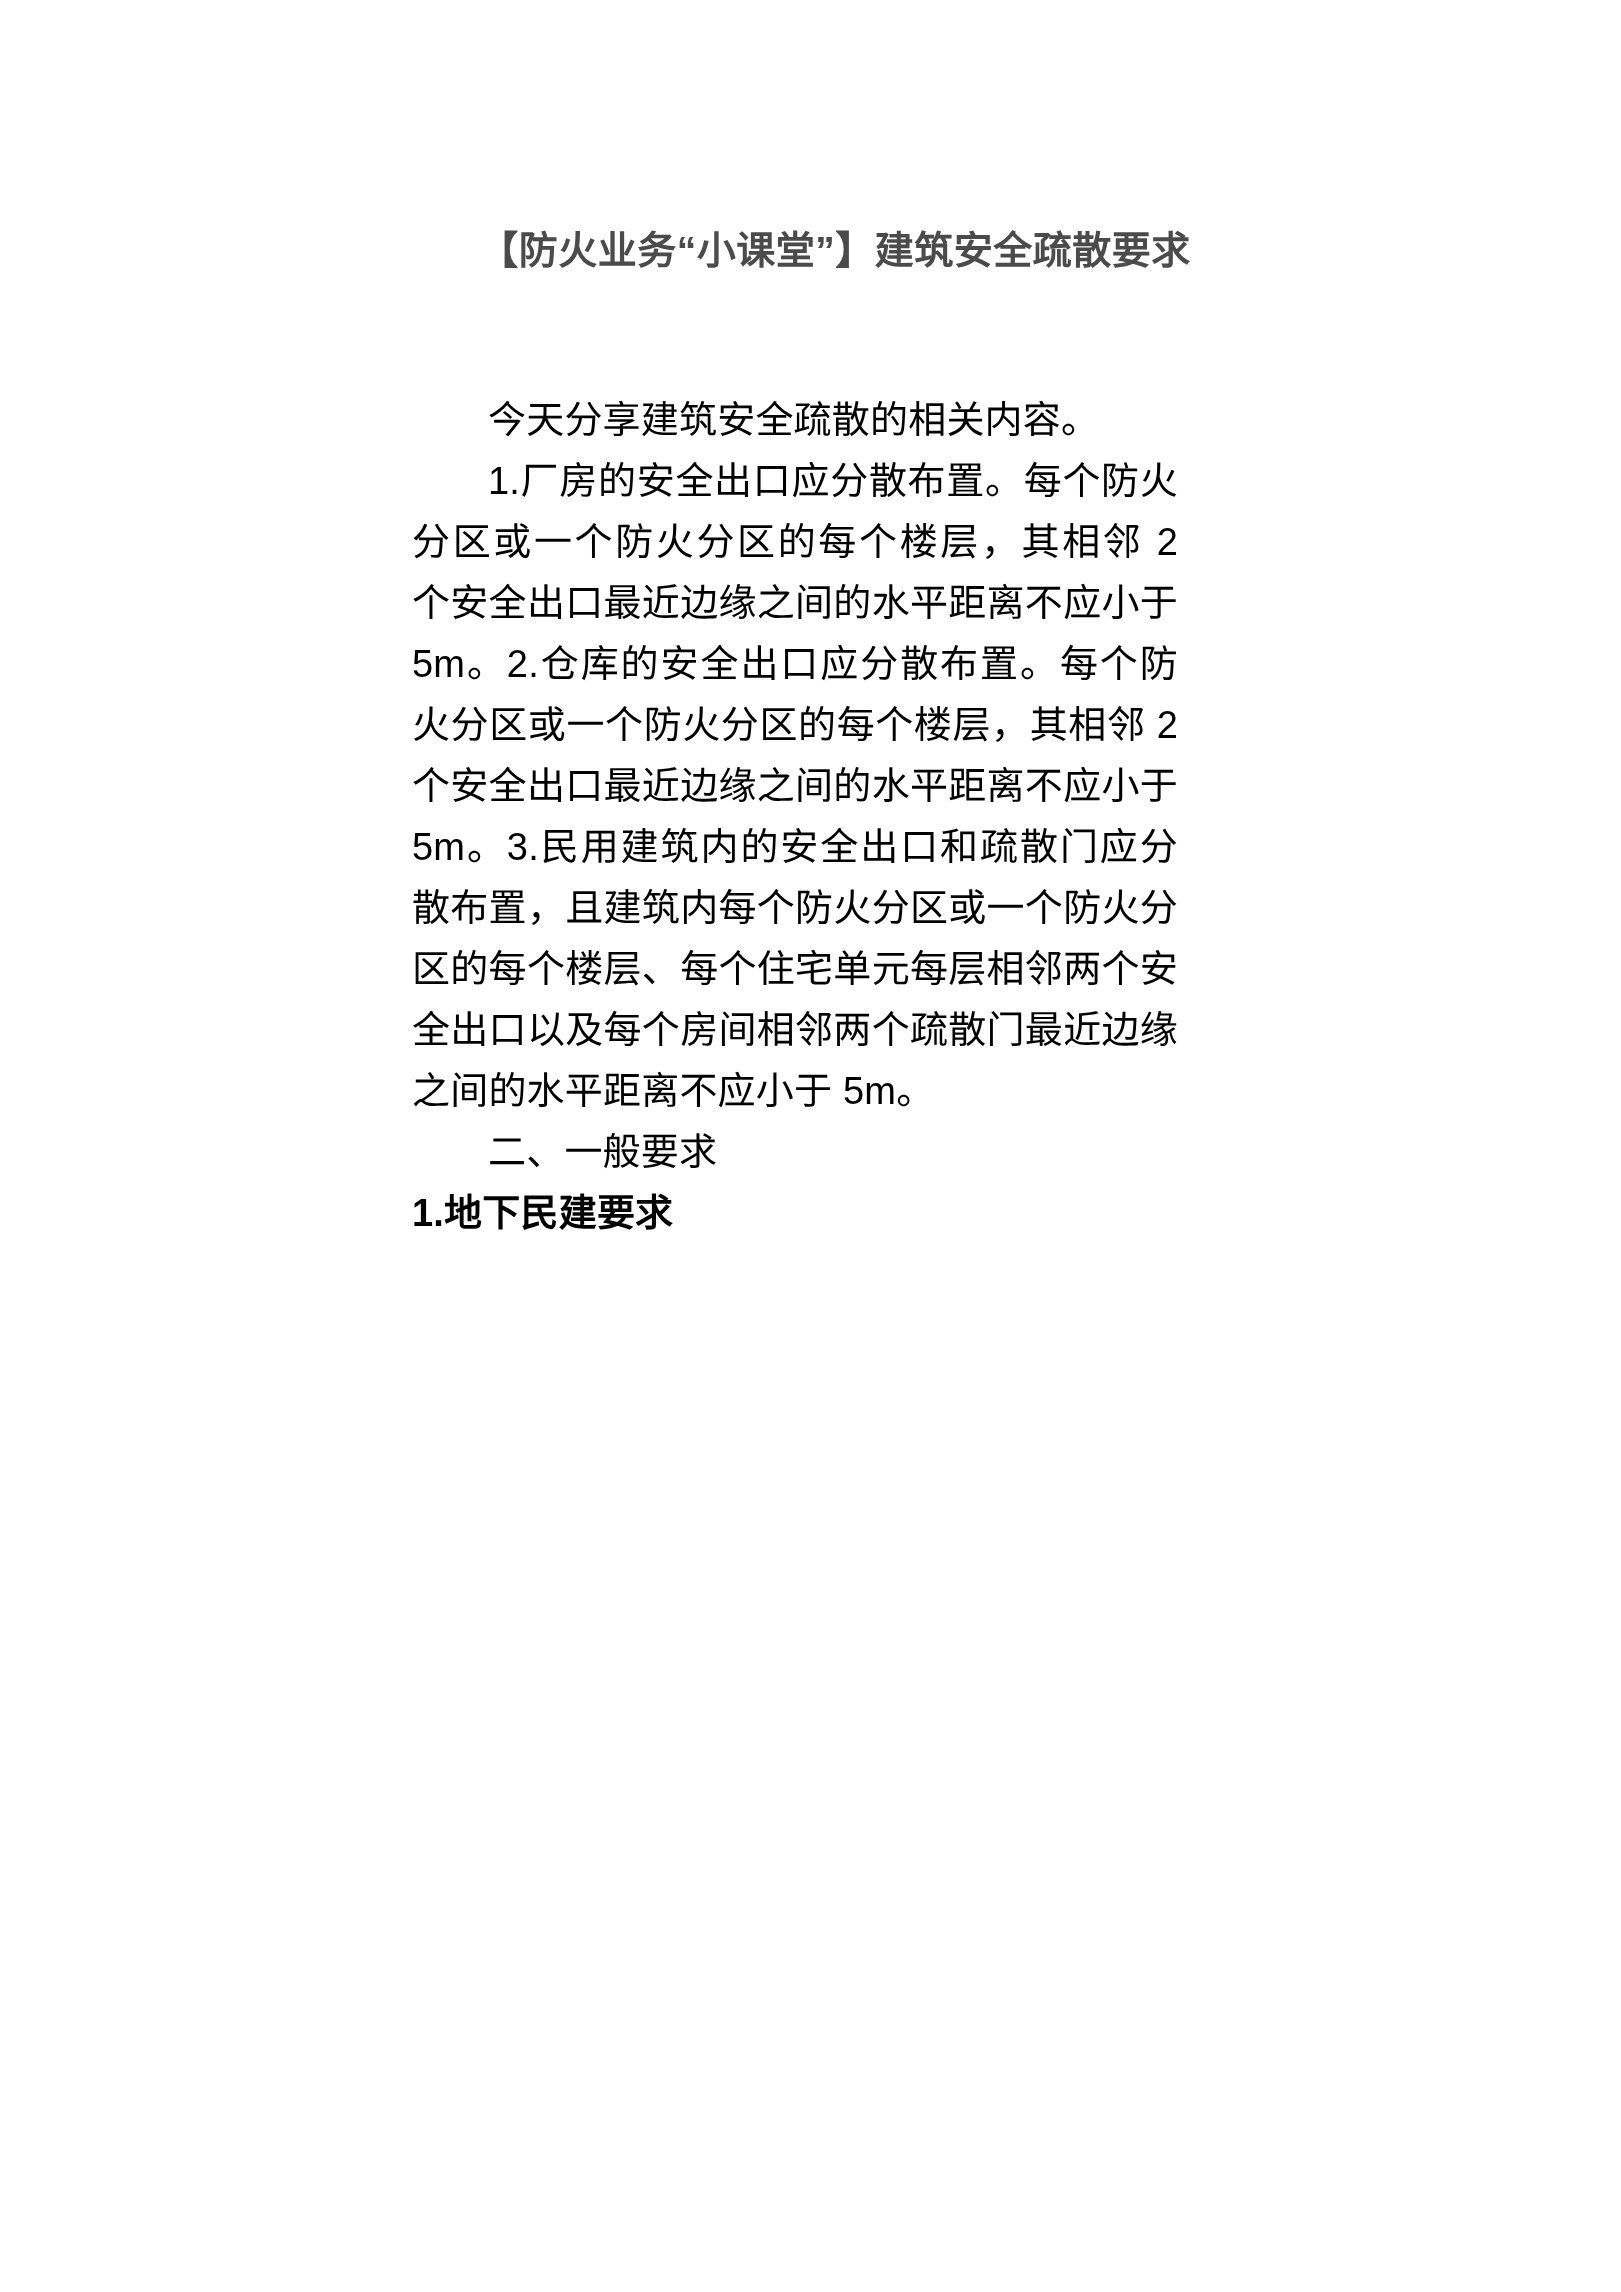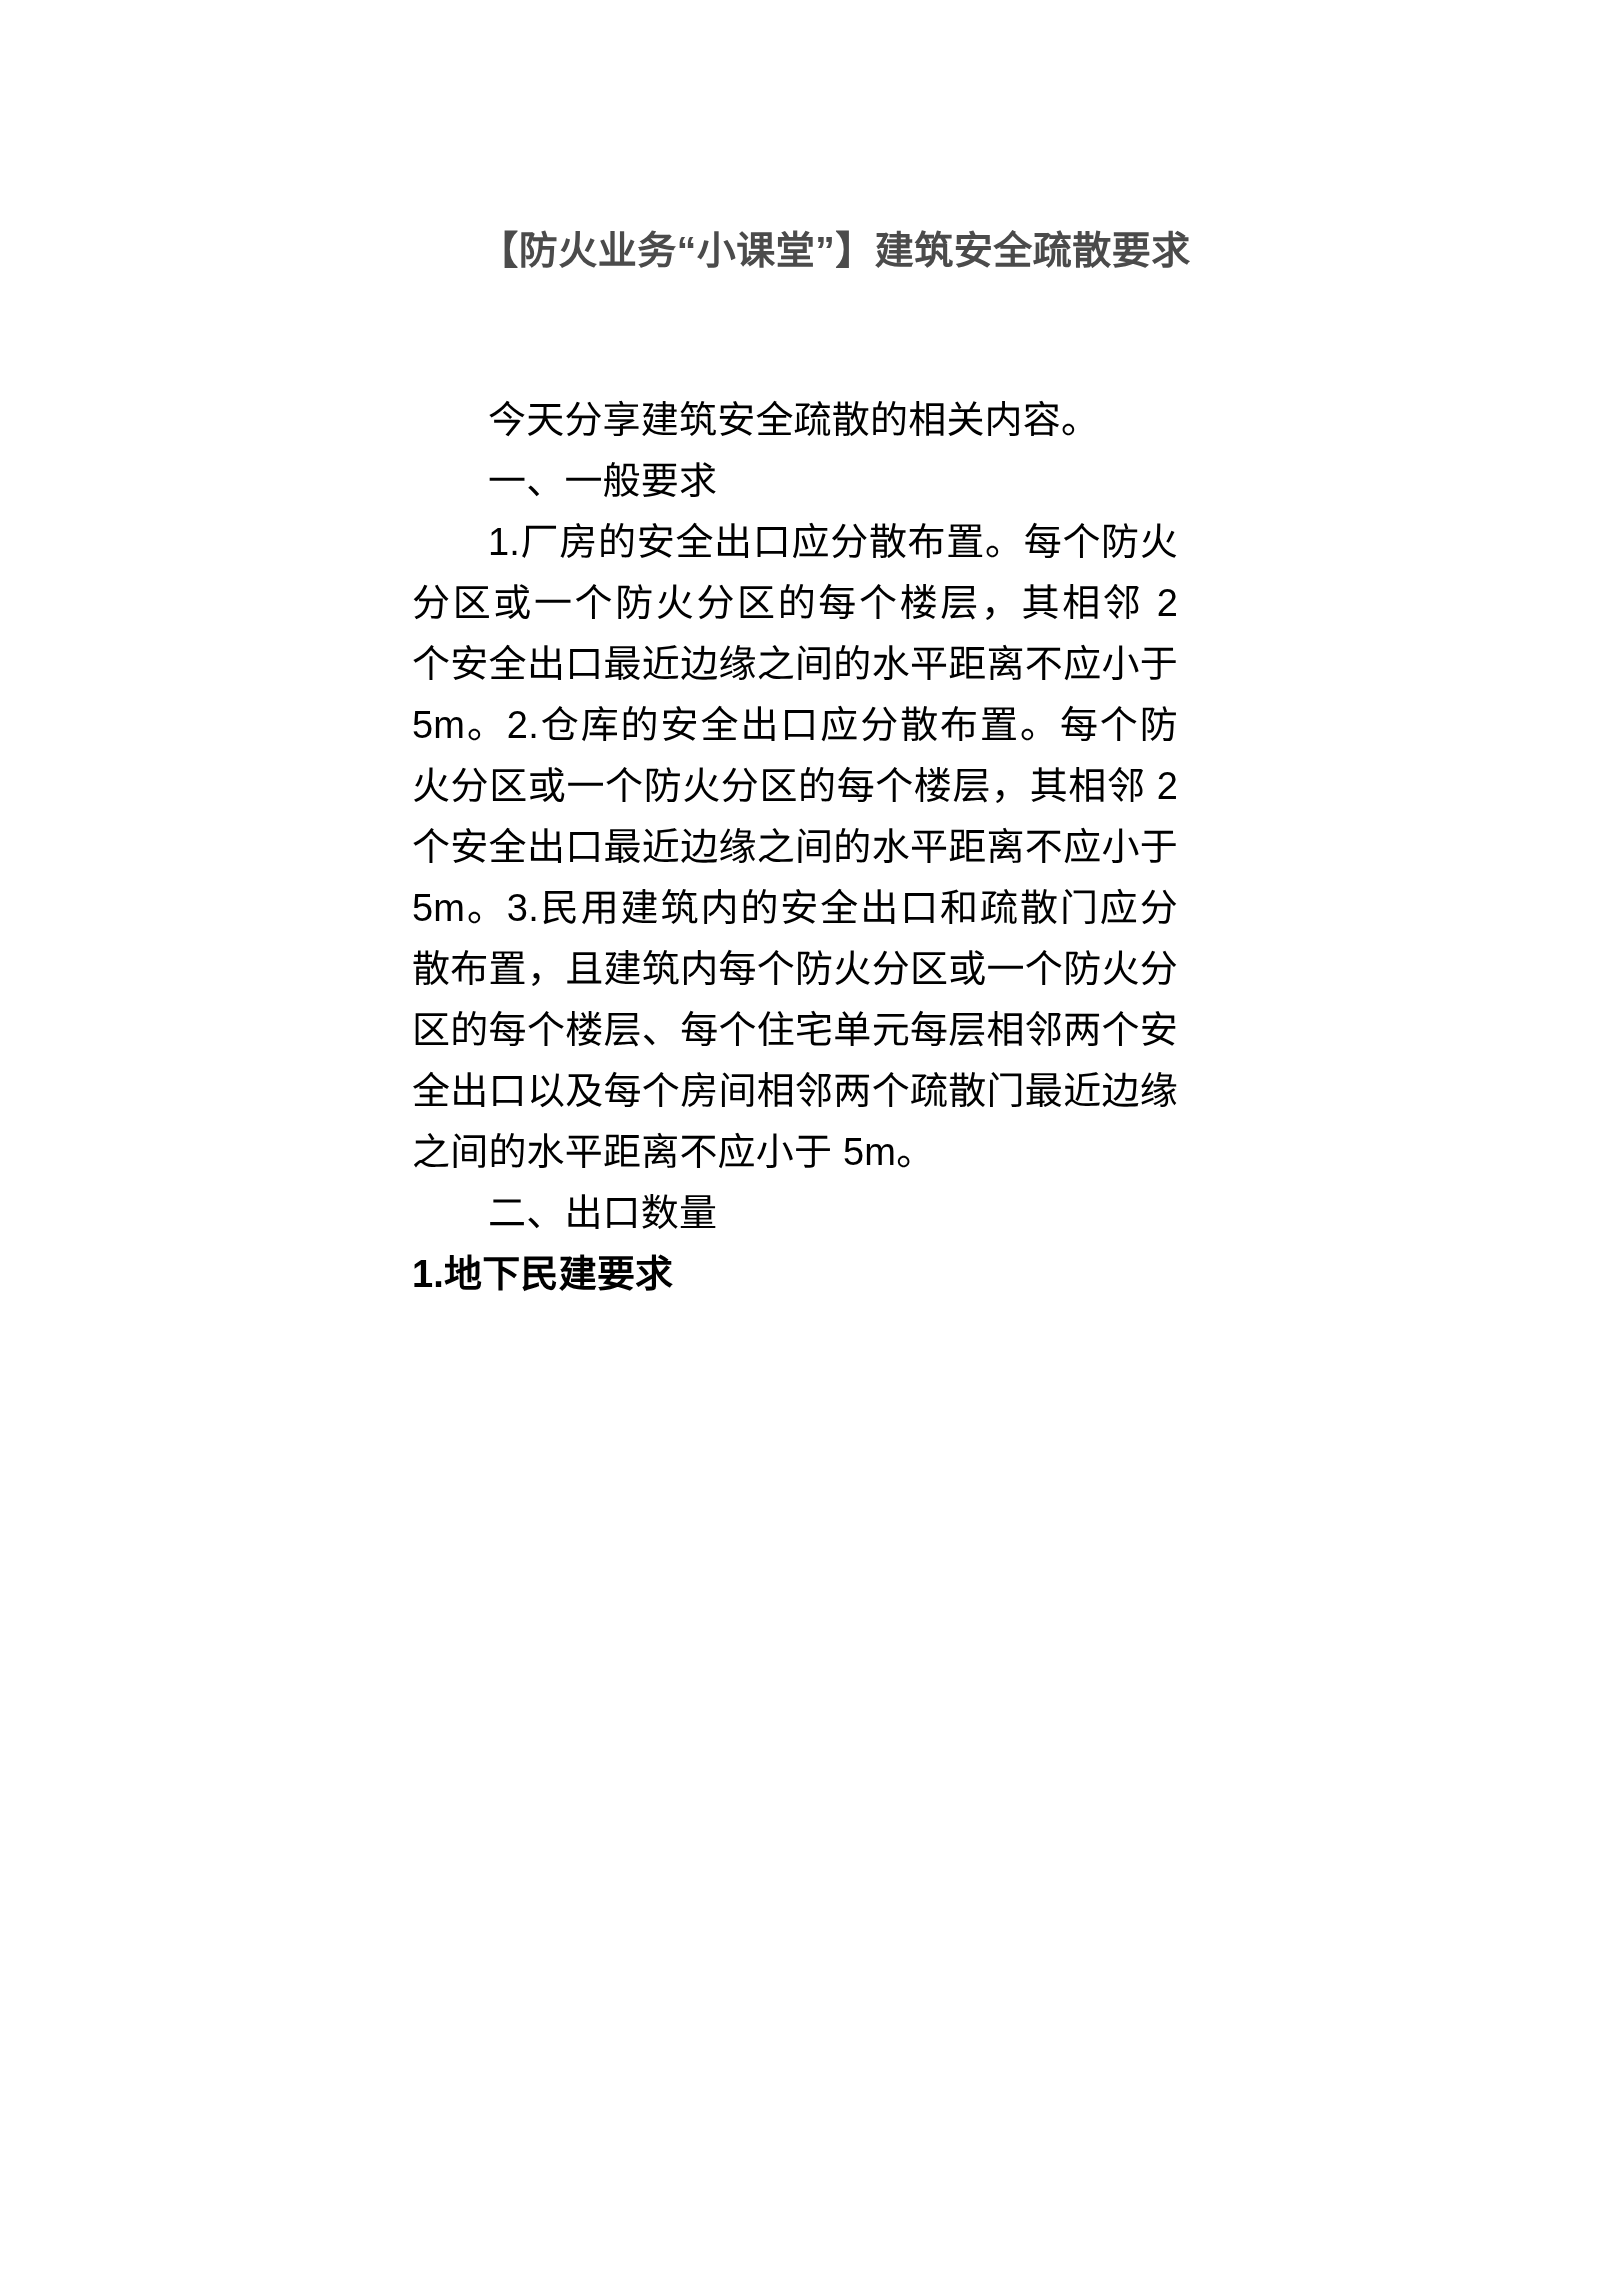--- a/index.html
+++ b/index.html
@@ -75,25 +75,24 @@
 <div class="page">
 
   <div class="title-block">
     <h1 class="doc-title">【防火业务“小课堂”】建筑安全疏散要求</h1>
   </div>
 
   <div class="body-block">
 
     <p class="para">今天分享建筑安全疏散的相关内容。</p>
 
-    <p class="para heading-line">一、一般要求</p>
 
     <p class="para">1.厂房的安全出口应分散布置。每个防火分区或一个防火分区的每个楼层，其相邻 2 个安全出口最近边缘之间的水平距离不应小于 5m。2.仓库的安全出口应分散布置。每个防火分区或一个防火分区的每个楼层，其相邻 2 个安全出口最近边缘之间的水平距离不应小于 5m。3.民用建筑内的安全出口和疏散门应分散布置，且建筑内每个防火分区或一个防火分区的每个楼层、每个住宅单元每层相邻两个安全出口以及每个房间相邻两个疏散门最近边缘之间的水平距离不应小于 5m。</p>
 
-    <p class="para heading-line">二、出口数量</p>
+    <p class="para heading-line">二、一般要求</p>
 
     <p class="para no-indent">1.地下民建要求</p>
 
 
   </div>
 
 </div>
 
 
 </body></html>

